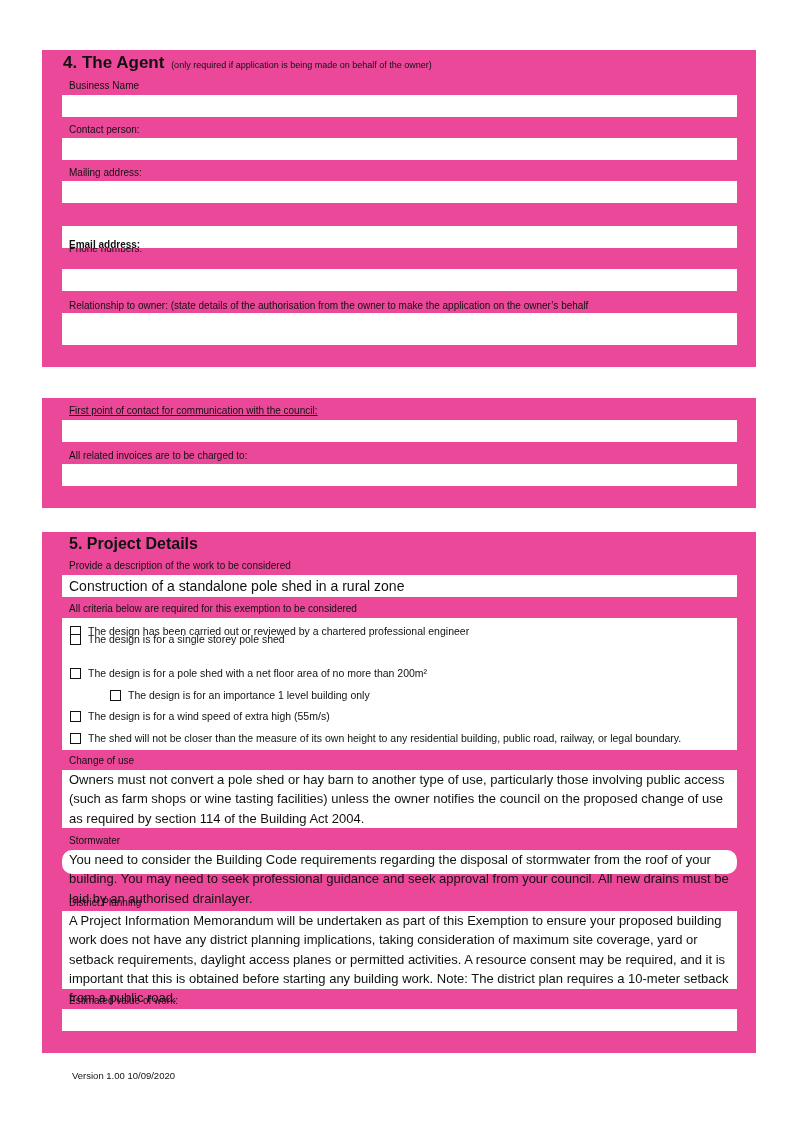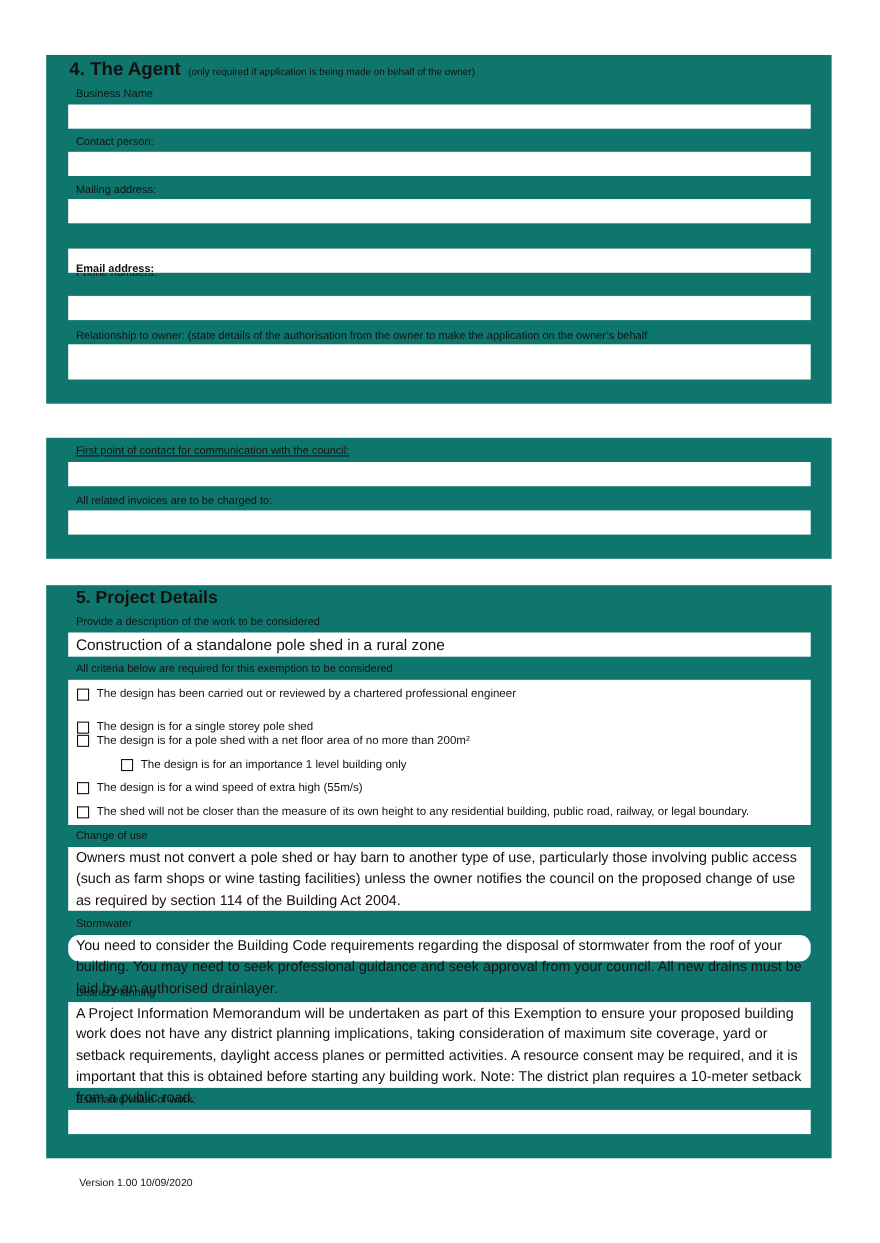--- a/index.html
+++ b/index.html
@@ -12,21 +12,21 @@
     height: 1130px;
     position: relative;
     font-family: "Liberation Sans", sans-serif;
     color: #111;
     overflow: hidden;
   }
   .panel {
     position: absolute;
     left: 42px;
     width: 714px;
-    background: #0f766e;
+    background: #ec4899;
     box-sizing: border-box;
   }
   .label {
     position: absolute;
     left: 27px;
     font-size: 10px;
     line-height: 14px;
     color: #111;
     white-space: nowrap;
   }
@@ -136,21 +136,21 @@
   <div class="field" style="top:43px;height:22px;">
     <div class="value-text">Construction of a standalone pole shed in a rural zone</div>
   </div>
 
   <div class="label" style="top:70px;">All criteria below are required for this exemption to be considered</div>
   <div class="field" style="top:86px;height:132px;">
     <div class="cb-row" style="top:4px;">
       <span class="cb-box"></span>
       <span>The design has been carried out or reviewed by a chartered professional engineer</span>
     </div>
-    <div class="cb-row" style="top:34px;">
+    <div class="cb-row" style="top:12px;">
       <span class="cb-box"></span>
       <span>The design is for a single storey pole shed</span>
     </div>
     <div class="cb-row" style="top:46px;">
       <span class="cb-box"></span>
       <span>The design is for a pole shed with a net floor area of no more than 200m²</span>
     </div>
     <div class="cb-row" style="top:68px;margin-left:40px;">
       <span class="cb-box"></span>
       <span>The design is for an importance 1 level building only</span>

